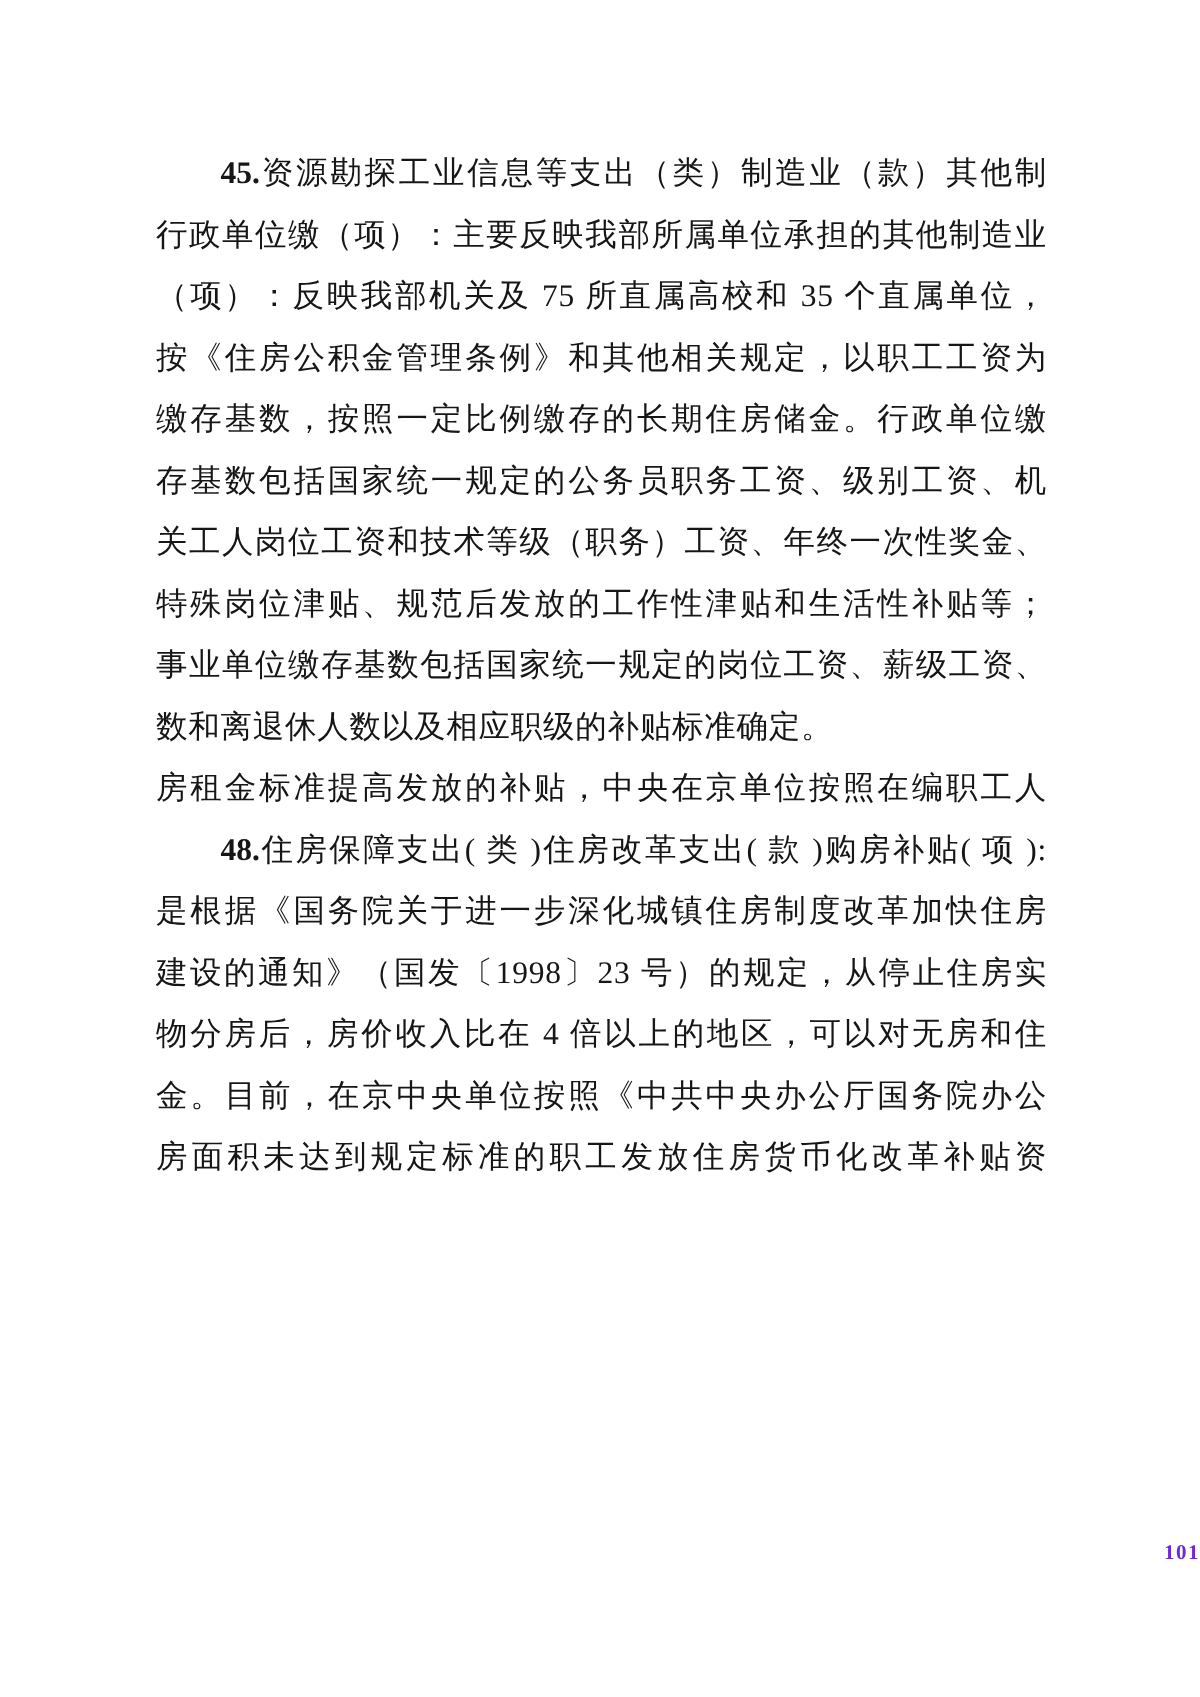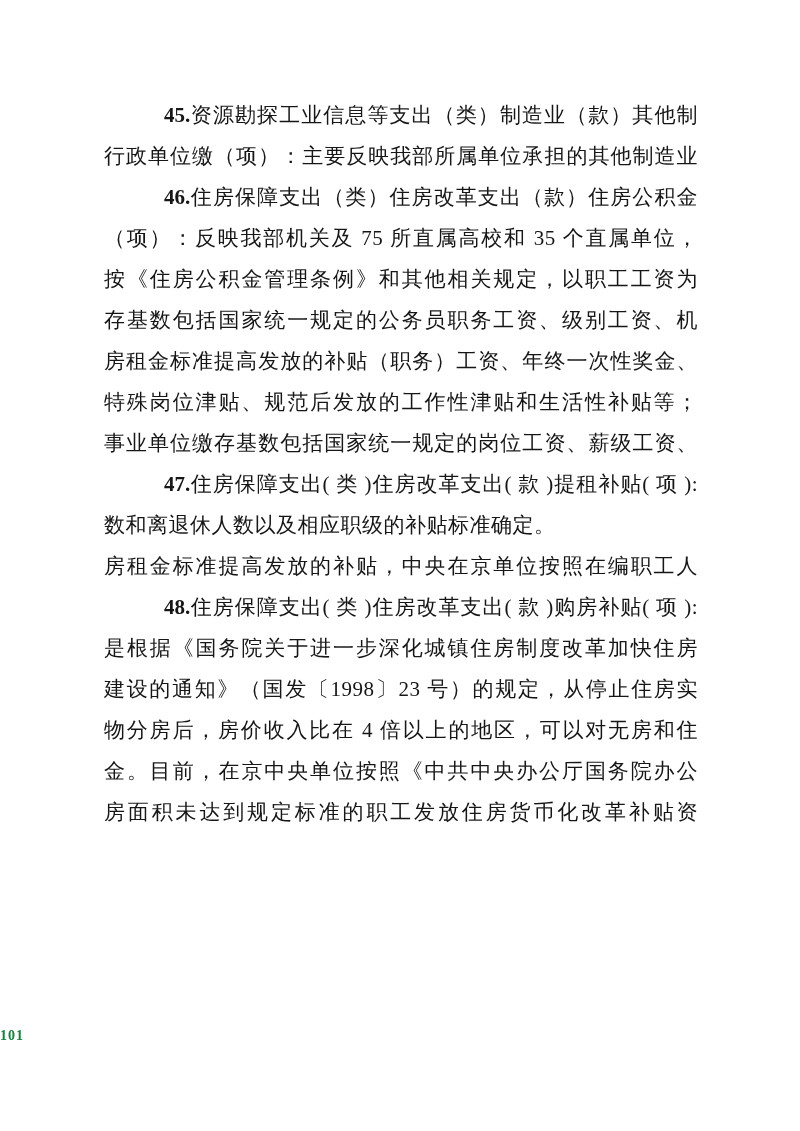--- a/index.html
+++ b/index.html
@@ -34,49 +34,47 @@
   }
   .line.indent {
     text-indent: 43px;
   }
   .line.para-end {
     text-align-last: left;
   }
   .para-num {
     font-weight: bold;
     letter-spacing: 0;
-    margin-left: 17px;
   }
   .page-number {
     position: absolute;
     top: 1028px;
     left: 0;
     width: 800px;
-    text-align: left;
+    text-align: right;
     font-size: 14px;
     font-weight: bold;
     letter-spacing: 1px;
-    color: #15803d;
+    color: #6d28d9;
   }
 </style>
 </head>
 <body>
 
 <div class="page">
   <div class="content">
       <div class="line indent"><span class="para-num">45.</span>资源勘探工业信息等支出（类）制造业（款）其他制</div>
       <div class="line">行政单位缴（项）：主要反映我部所属单位承担的其他制造业</div>
-      <div class="line indent"><span class="para-num">46.</span>住房保障支出（类）住房改革支出（款）住房公积金</div>
       <div class="line">（项）：反映我部机关及 75 所直属高校和 35 个直属单位，</div>
       <div class="line">按《住房公积金管理条例》和其他相关规定，以职工工资为</div>
+      <div class="line">缴存基数，按照一定比例缴存的长期住房储金。行政单位缴</div>
       <div class="line">存基数包括国家统一规定的公务员职务工资、级别工资、机</div>
-      <div class="line">房租金标准提高发放的补贴（职务）工资、年终一次性奖金、</div>
+      <div class="line">关工人岗位工资和技术等级（职务）工资、年终一次性奖金、</div>
       <div class="line">特殊岗位津贴、规范后发放的工作性津贴和生活性补贴等；</div>
       <div class="line">事业单位缴存基数包括国家统一规定的岗位工资、薪级工资、</div>
-      <div class="line indent"><span class="para-num">47.</span>住房保障支出( 类 )住房改革支出( 款 )提租补贴( 项 ):</div>
       <div class="line para-end">数和离退休人数以及相应职级的补贴标准确定。</div>
       <div class="line">房租金标准提高发放的补贴，中央在京单位按照在编职工人</div>
       <div class="line indent"><span class="para-num">48.</span>住房保障支出( 类 )住房改革支出( 款 )购房补贴( 项 ):</div>
       <div class="line">是根据《国务院关于进一步深化城镇住房制度改革加快住房</div>
       <div class="line">建设的通知》（国发〔1998〕23 号）的规定，从停止住房实</div>
       <div class="line">物分房后，房价收入比在 4 倍以上的地区，可以对无房和住</div>
       <div class="line">金。目前，在京中央单位按照《中共中央办公厅国务院办公</div>
       <div class="line">房面积未达到规定标准的职工发放住房货币化改革补贴资</div>
     </div>
   <div class="page-number">101</div>

